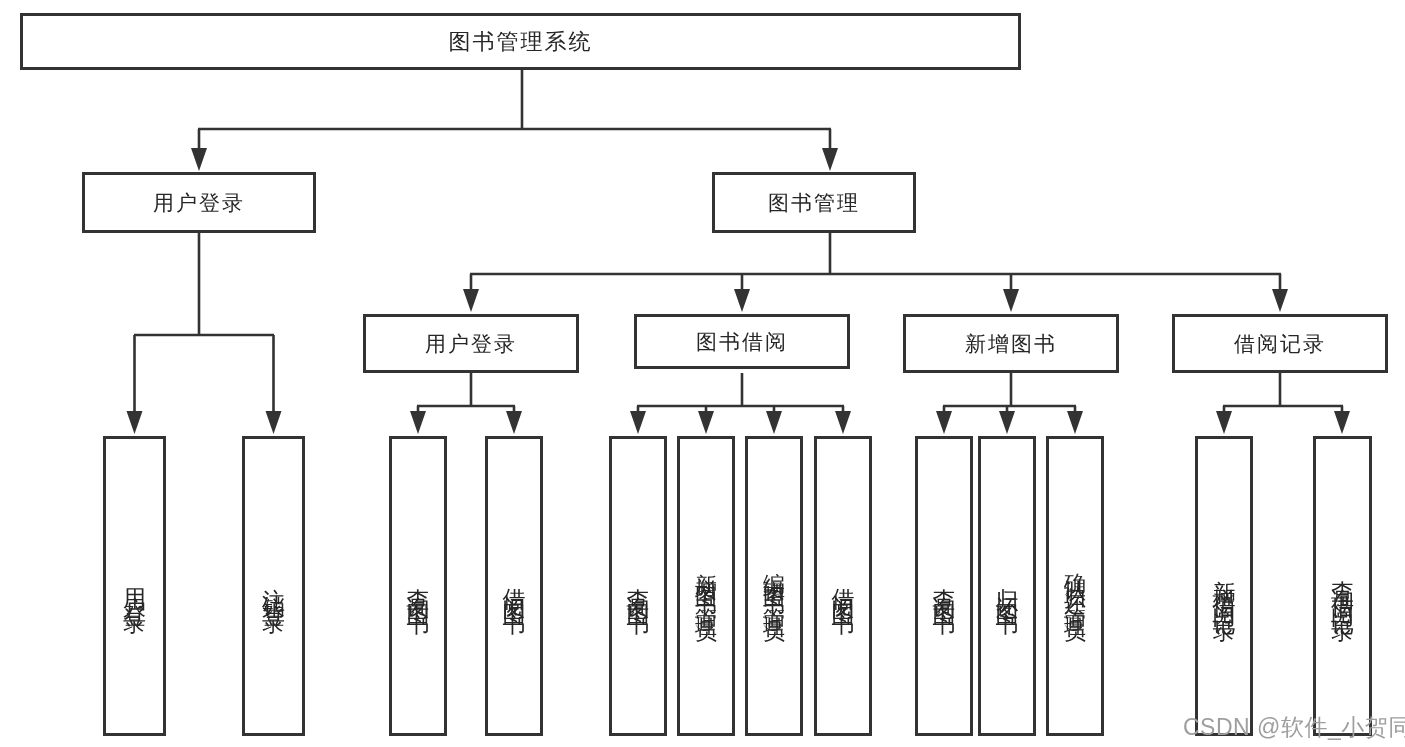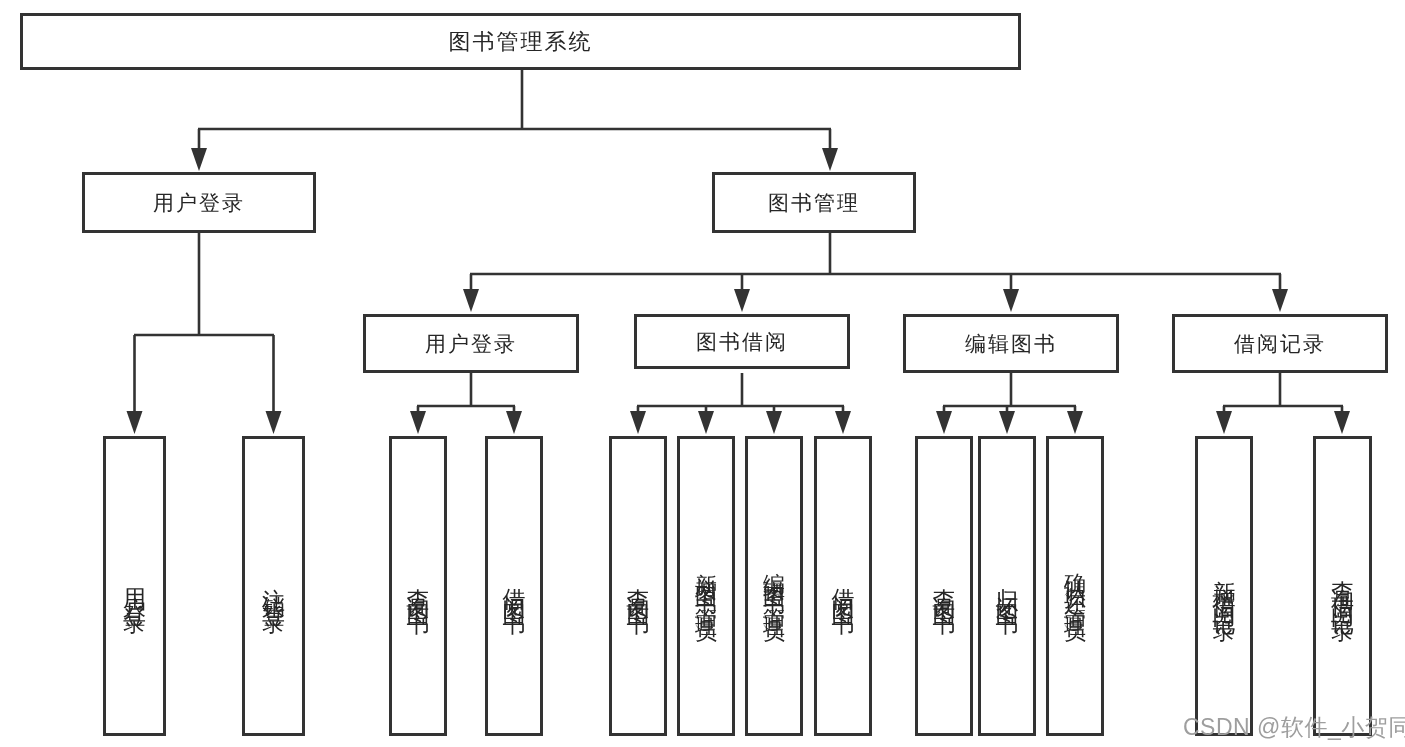--- a/index.html
+++ b/index.html
@@ -148,21 +148,21 @@
     <span class="label">图书管理</span>
   </div>
 
   <div class="node h-node n-l3a">
     <span class="label">用户登录</span>
   </div>
   <div class="node h-node n-l3b">
     <span class="label">图书借阅</span>
   </div>
   <div class="node h-node n-l3c">
-    <span class="label">编辑图书</span>
+    <span class="label">新增图书</span>
   </div>
   <div class="node h-node n-l3d">
     <span class="label">借阅记录</span>
   </div>
 
   <div class="node v-node leaf f1">
     <span class="label">用户登录</span>
   </div>
   <div class="node v-node leaf f2">
     <span class="label">注销登录</span>

